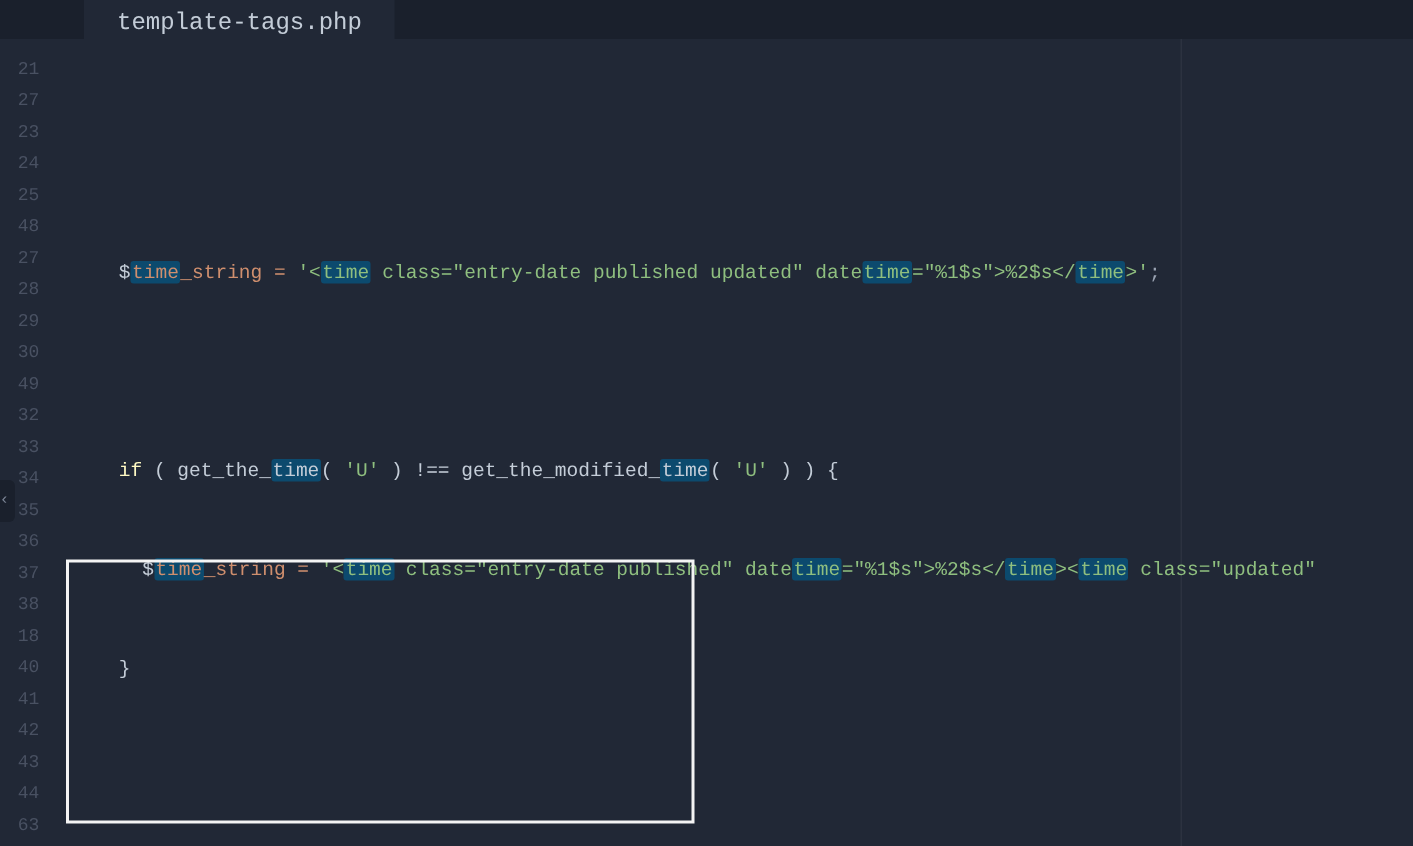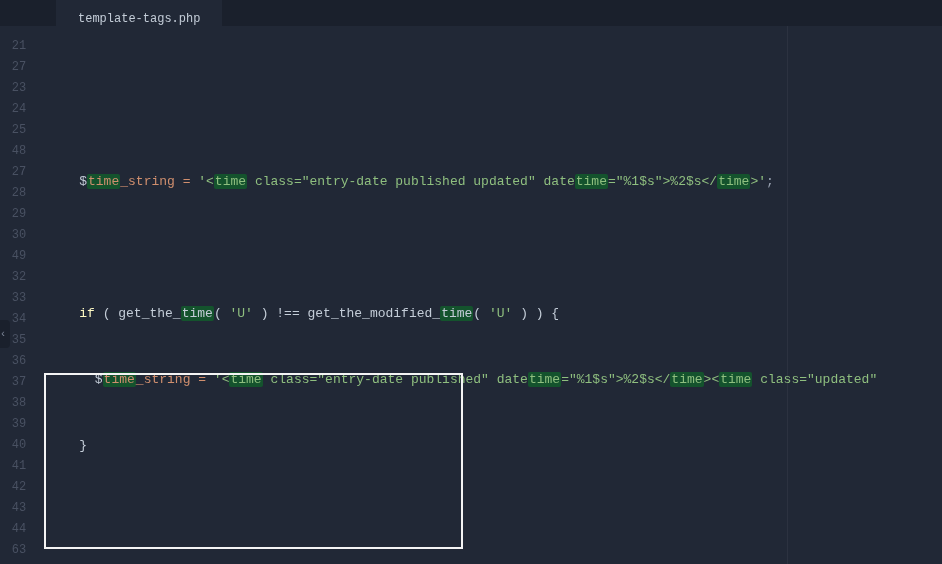--- a/index.html
+++ b/index.html
@@ -1,33 +1,33 @@
 <!DOCTYPE html>
 <html><head>
 <meta charset="utf-8">
 <style>
   html,body{margin:0;padding:0;background:#1a202c;font-family:"SF Mono",Menlo,Consolas,"Courier New",monospace;font-size:13px;overflow:hidden;color:#c4cdd8}
   .window{width:942px;height:564px;background:#212836;position:relative;box-sizing:border-box}
   .tabbar{height:26px;background:#1a202c;display:flex;align-items:stretch}
-  .tab{background:#212836;color:#c4cdd8;padding:4px 22px 0 22px;display:flex;align-items:flex-end;font-size:12px;border-top:2px solid transparent;margin-left:56px}
+  .tab{background:#212836;color:#c4cdd8;padding:4px 22px 0 22px;display:flex;align-items:flex-start;font-size:16px;border-top:2px solid transparent;margin-left:56px}
   .editor{position:absolute;top:26px;left:0;right:0;bottom:0;display:flex}
   .gutter{width:48px;text-align:center;color:#495162;padding-top:10px;user-select:none;flex-shrink:0}
   .gutter div{height:21px;line-height:21px;padding-right:10px;font-size:12px}
   .code{flex:1;padding-top:10px;white-space:pre;position:relative}
   .ln{height:21px;line-height:21px}
   .codeinner{position:relative}
   .side-handle{position:absolute;left:-4px;top:320px;width:14px;height:28px;background:#1a202c;border-radius:0 4px 4px 0;color:#7a8394;display:flex;align-items:center;justify-content:center;font-size:11px;z-index:5}
   .ruler{position:absolute;left:738px;top:0;bottom:0;width:1px;border-right:1px solid rgba(255,255,255,0.05)}
   
   .pl{color:#c4cdd8}           
   .str{color:#8fbf7f}          
   .kw{color:#fef9c3}          
   .varname{color:#d08f6e}
   .punc{color:#9aa3b2}
-  .hit{background:#14532d;padding:0 1px;border-radius:2px}
+  .hit{background:#0c4a6e;padding:0 1px;border-radius:2px}
   .box{position:absolute;border:2px solid #f4f4f4;pointer-events:none;z-index:3}
 </style>
 </head>
 <body>
 
 <div class="window">
 
   <div class="tabbar">
     <div class="tab">
       <span>template-tags.php</span>
@@ -51,21 +51,21 @@
         <div>29</div>
         <div>30</div>
         <div>49</div>
         <div>32</div>
         <div>33</div>
         <div>34</div>
         <div>35</div>
         <div>36</div>
         <div>37</div>
         <div>38</div>
-        <div>39</div>
+        <div>18</div>
         <div>40</div>
         <div>41</div>
         <div>42</div>
         <div>43</div>
         <div>44</div>
         <div>63</div>
       </div>
 
     <div class="code">
       <div class="ruler"></div>

